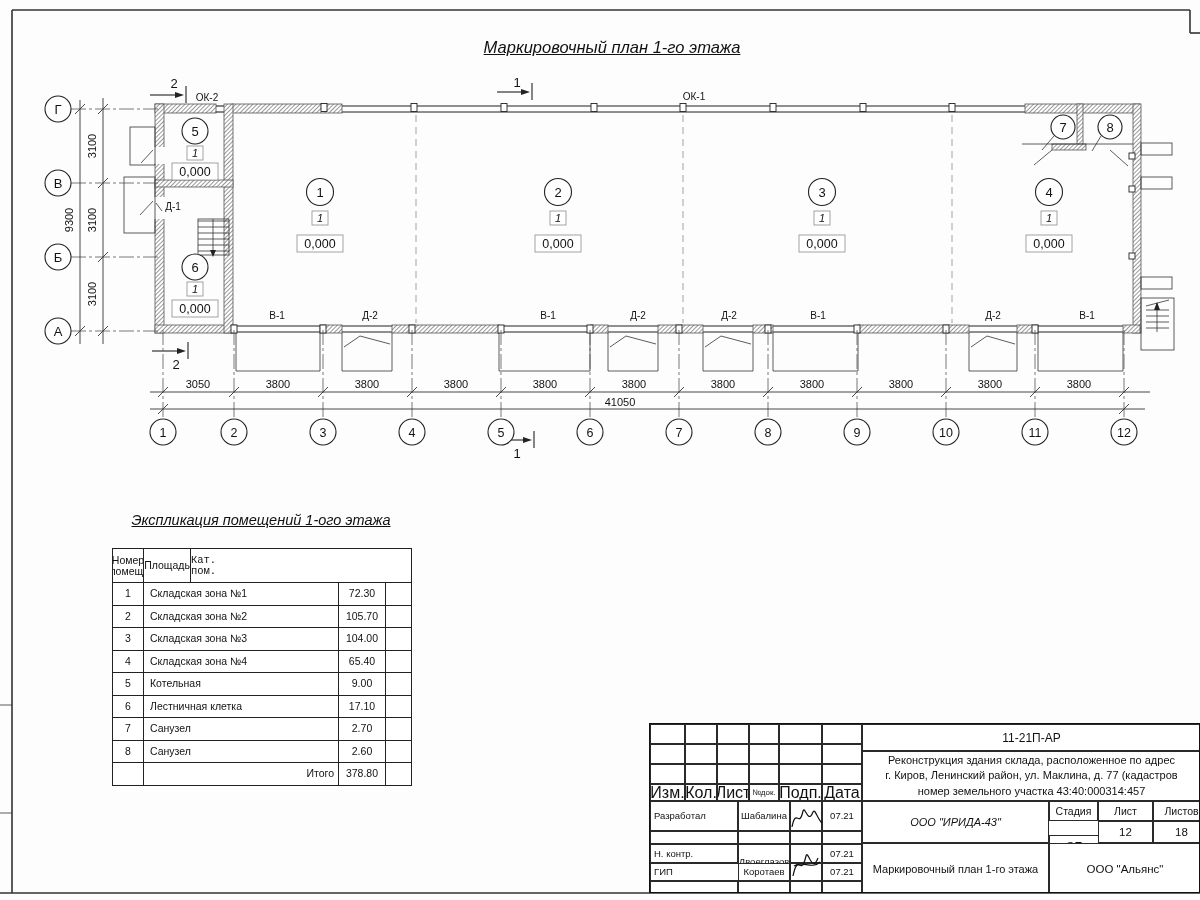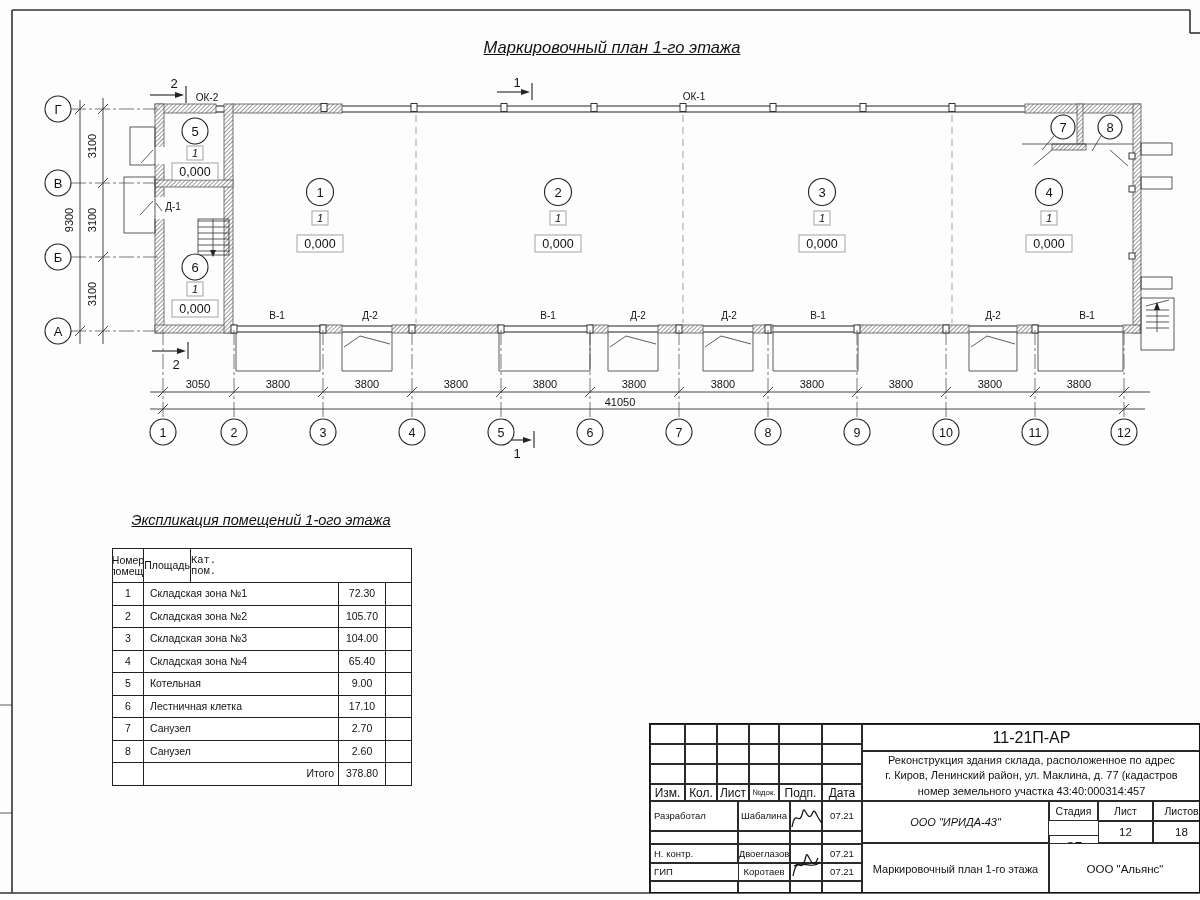--- a/index.html
+++ b/index.html
@@ -39,21 +39,21 @@
   .sc{border-right:1px solid #222;box-sizing:border-box;display:flex;align-items:center;
     justify-content:center;font-size:10.5px;line-height:11px;text-align:center;overflow:hidden;}
   .sc:last-child{border-right:none;}
   .c1{width:31px;}.c2{width:195px;}.c3{width:47px;}.c4{width:25px;font-family:Liberation Mono, monospace;}
   .nm{justify-content:flex-start;padding-left:6px;text-align:left;}
   .tot{justify-content:flex-end;padding-right:4px;}
 
   .stamp{position:absolute;left:649px;top:723px;width:551px;height:170px;
     border:1.8px solid #111;box-sizing:border-box;background:#fff;overflow:hidden;}
   .cell{position:absolute;border:1px solid #2a2a2a;box-sizing:border-box;display:flex;
-    align-items:center;justify-content:center;font-size:12px;overflow:hidden;background:#fff;
+    align-items:center;justify-content:center;font-size:16px;overflow:hidden;background:#fff;
     text-align:center;line-height:12px;}
   .left{justify-content:flex-start;padding-left:3px;}
   .it{font-style:italic;}
 </style>
 </head>
 <body>
 
 <svg width="1200" height="900" viewBox="0 0 1200 900">
   <defs>
     <pattern id="hatch" patternUnits="userSpaceOnUse" width="3" height="3" patternTransform="rotate(45)">
@@ -473,40 +473,40 @@
 
   <div class="cell left" style="left:0;top:77px;width:88px;height:30px;font-size:9.5px">Разработал</div>
   <div class="cell" style="left:88px;top:77px;width:52px;height:30px;font-size:9.5px">Шабалина</div>
   <div class="cell" style="left:140px;top:77px;width:32px;height:30px"></div>
   <div class="cell" style="left:172px;top:77px;width:40px;height:30px;font-size:9.5px">07.21</div>
   <div class="cell" style="left:0;top:107px;width:88px;height:13px"></div>
   <div class="cell" style="left:88px;top:107px;width:52px;height:13px"></div>
   <div class="cell" style="left:140px;top:107px;width:32px;height:13px"></div>
   <div class="cell" style="left:172px;top:107px;width:40px;height:13px"></div>
   <div class="cell left" style="left:0;top:120px;width:88px;height:19px;font-size:9.5px">Н. контр.</div>
-  <div class="cell" style="left:88px;top:120px;width:52px;height:19px;font-size:9.5px">Двоеглазов</div>
+  <div class="cell" style="left:88px;top:120px;width:52px;height:35px;font-size:9.5px">Двоеглазов</div>
   <div class="cell" style="left:140px;top:120px;width:32px;height:19px"></div>
   <div class="cell" style="left:172px;top:120px;width:40px;height:19px;font-size:9.5px">07.21</div>
   <div class="cell left" style="left:0;top:139px;width:104px;height:18px;font-size:9.5px">ГИП</div>
   <div class="cell" style="left:88px;top:139px;width:52px;height:18px;font-size:9.5px">Коротаев</div>
   <div class="cell" style="left:140px;top:139px;width:32px;height:18px"></div>
   <div class="cell" style="left:172px;top:139px;width:40px;height:18px;font-size:9.5px">07.21</div>
   <div class="cell" style="left:0;top:157px;width:88px;height:13px"></div>
   <div class="cell" style="left:88px;top:157px;width:52px;height:13px"></div>
   <div class="cell" style="left:140px;top:157px;width:32px;height:13px"></div>
   <div class="cell" style="left:172px;top:157px;width:40px;height:13px"></div>
 
   <svg style="left:138px;top:79px;width:36px;height:28px;position:absolute;z-index:2" viewBox="0 0 36 28">
     <path d="M4,24 C8,4 11,26 15,8 C17,2 20,22 25,9 C27,5 29,15 34,20" stroke="#111" stroke-width="1.2" fill="none"></path>
   </svg>
   <svg style="left:138px;top:122px;width:36px;height:36px;position:absolute;z-index:2" viewBox="0 0 36 36">
     <path d="M5,30 C10,6 13,32 18,10 C20,3 24,28 30,12 M6,20 C14,14 24,24 32,16" stroke="#111" stroke-width="1.2" fill="none"></path>
   </svg>
 
-  <div class="cell" style="left:212px;top:0;width:339px;height:27px;font-size:16px">11-21П-АР</div>
+  <div class="cell" style="left:212px;top:0;width:339px;height:27px;font-size:12px">11-21П-АР</div>
   <div class="cell" style="left:212px;top:27px;width:339px;height:50px;flex-direction:column;font-size:11px;line-height:15.5px;white-space:nowrap">
     <div>Реконструкция здания склада, расположенное по адрес</div>
     <div>г. Киров, Ленинский район, ул. Маклина, д. 77 (кадастров</div>
     <div>номер земельного участка 43:40:000314:457</div>
   </div>
   <div class="cell it" style="left:212px;top:77px;width:187px;height:42px;font-size:11px">ООО "ИРИДА-43"</div>
   <div class="cell" style="left:212px;top:119px;width:187px;height:51px;font-size:11px">Маркировочный план 1-го этажа</div>
   <div class="cell" style="left:399px;top:77px;width:49px;height:20px;font-size:10.5px">Стадия</div>
   <div class="cell" style="left:448px;top:77px;width:55px;height:20px;font-size:10.5px">Лист</div>
   <div class="cell" style="left:503px;top:77px;width:57px;height:20px;font-size:10.5px">Листов</div>

